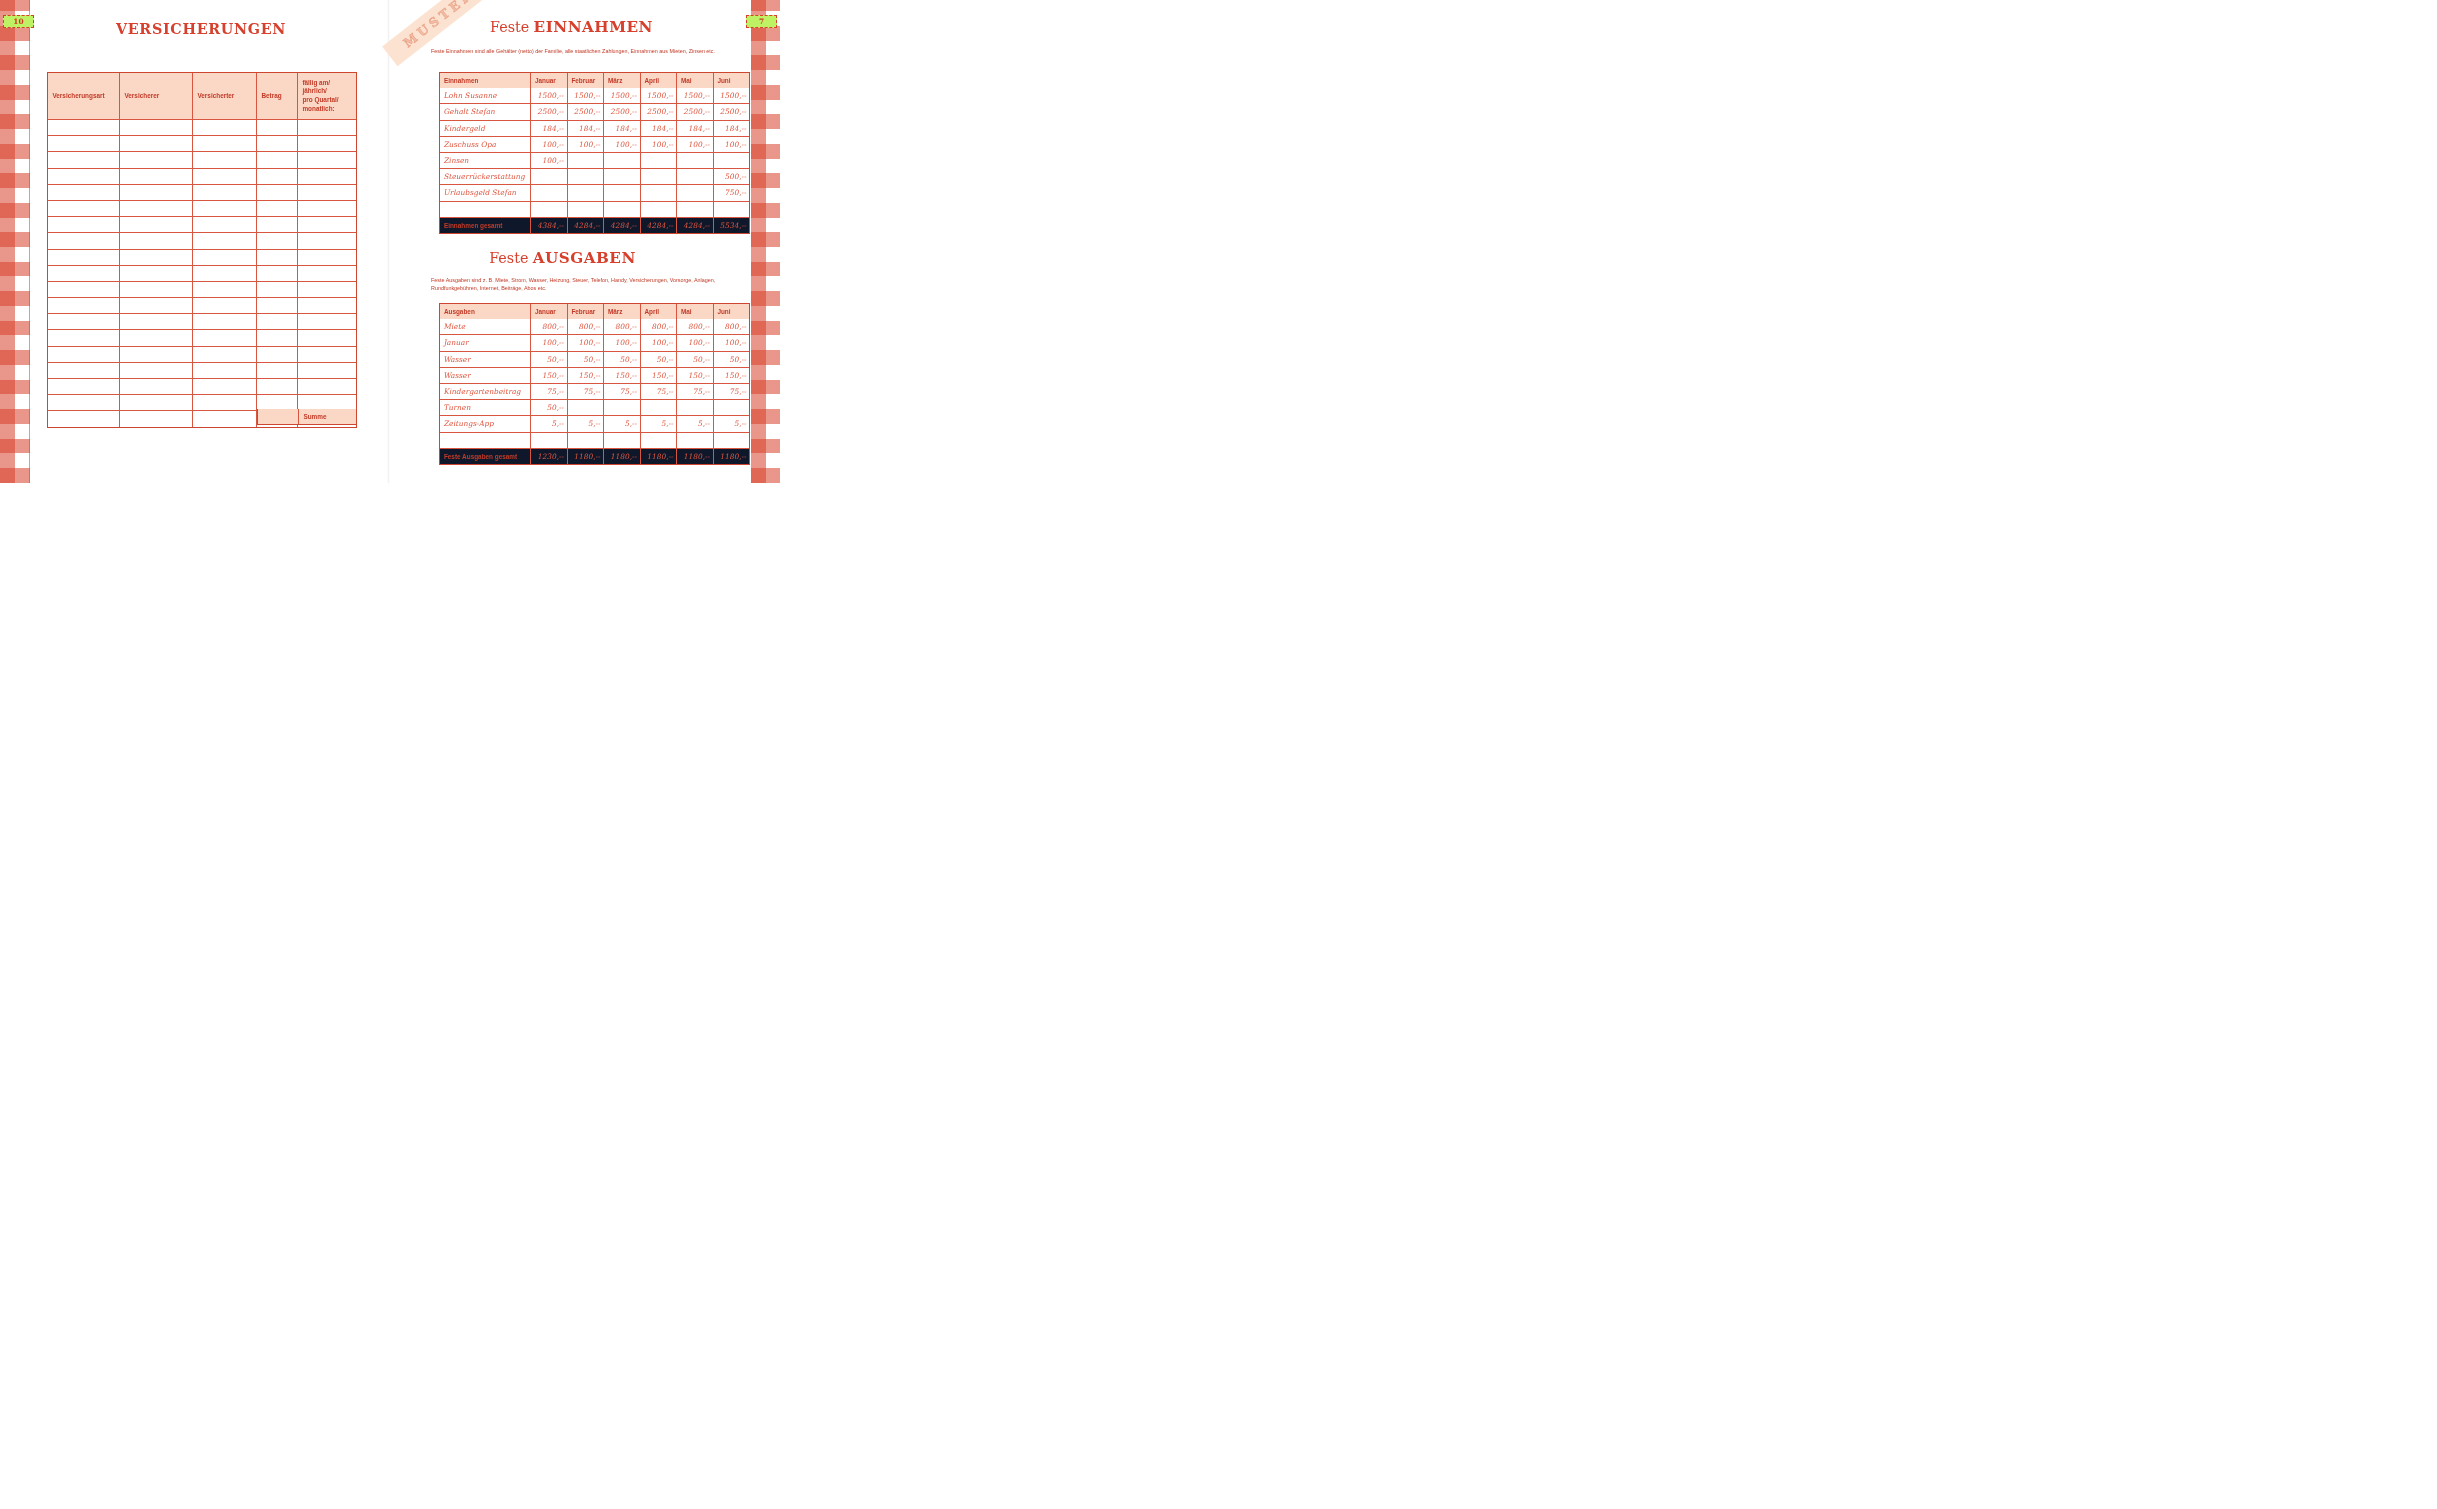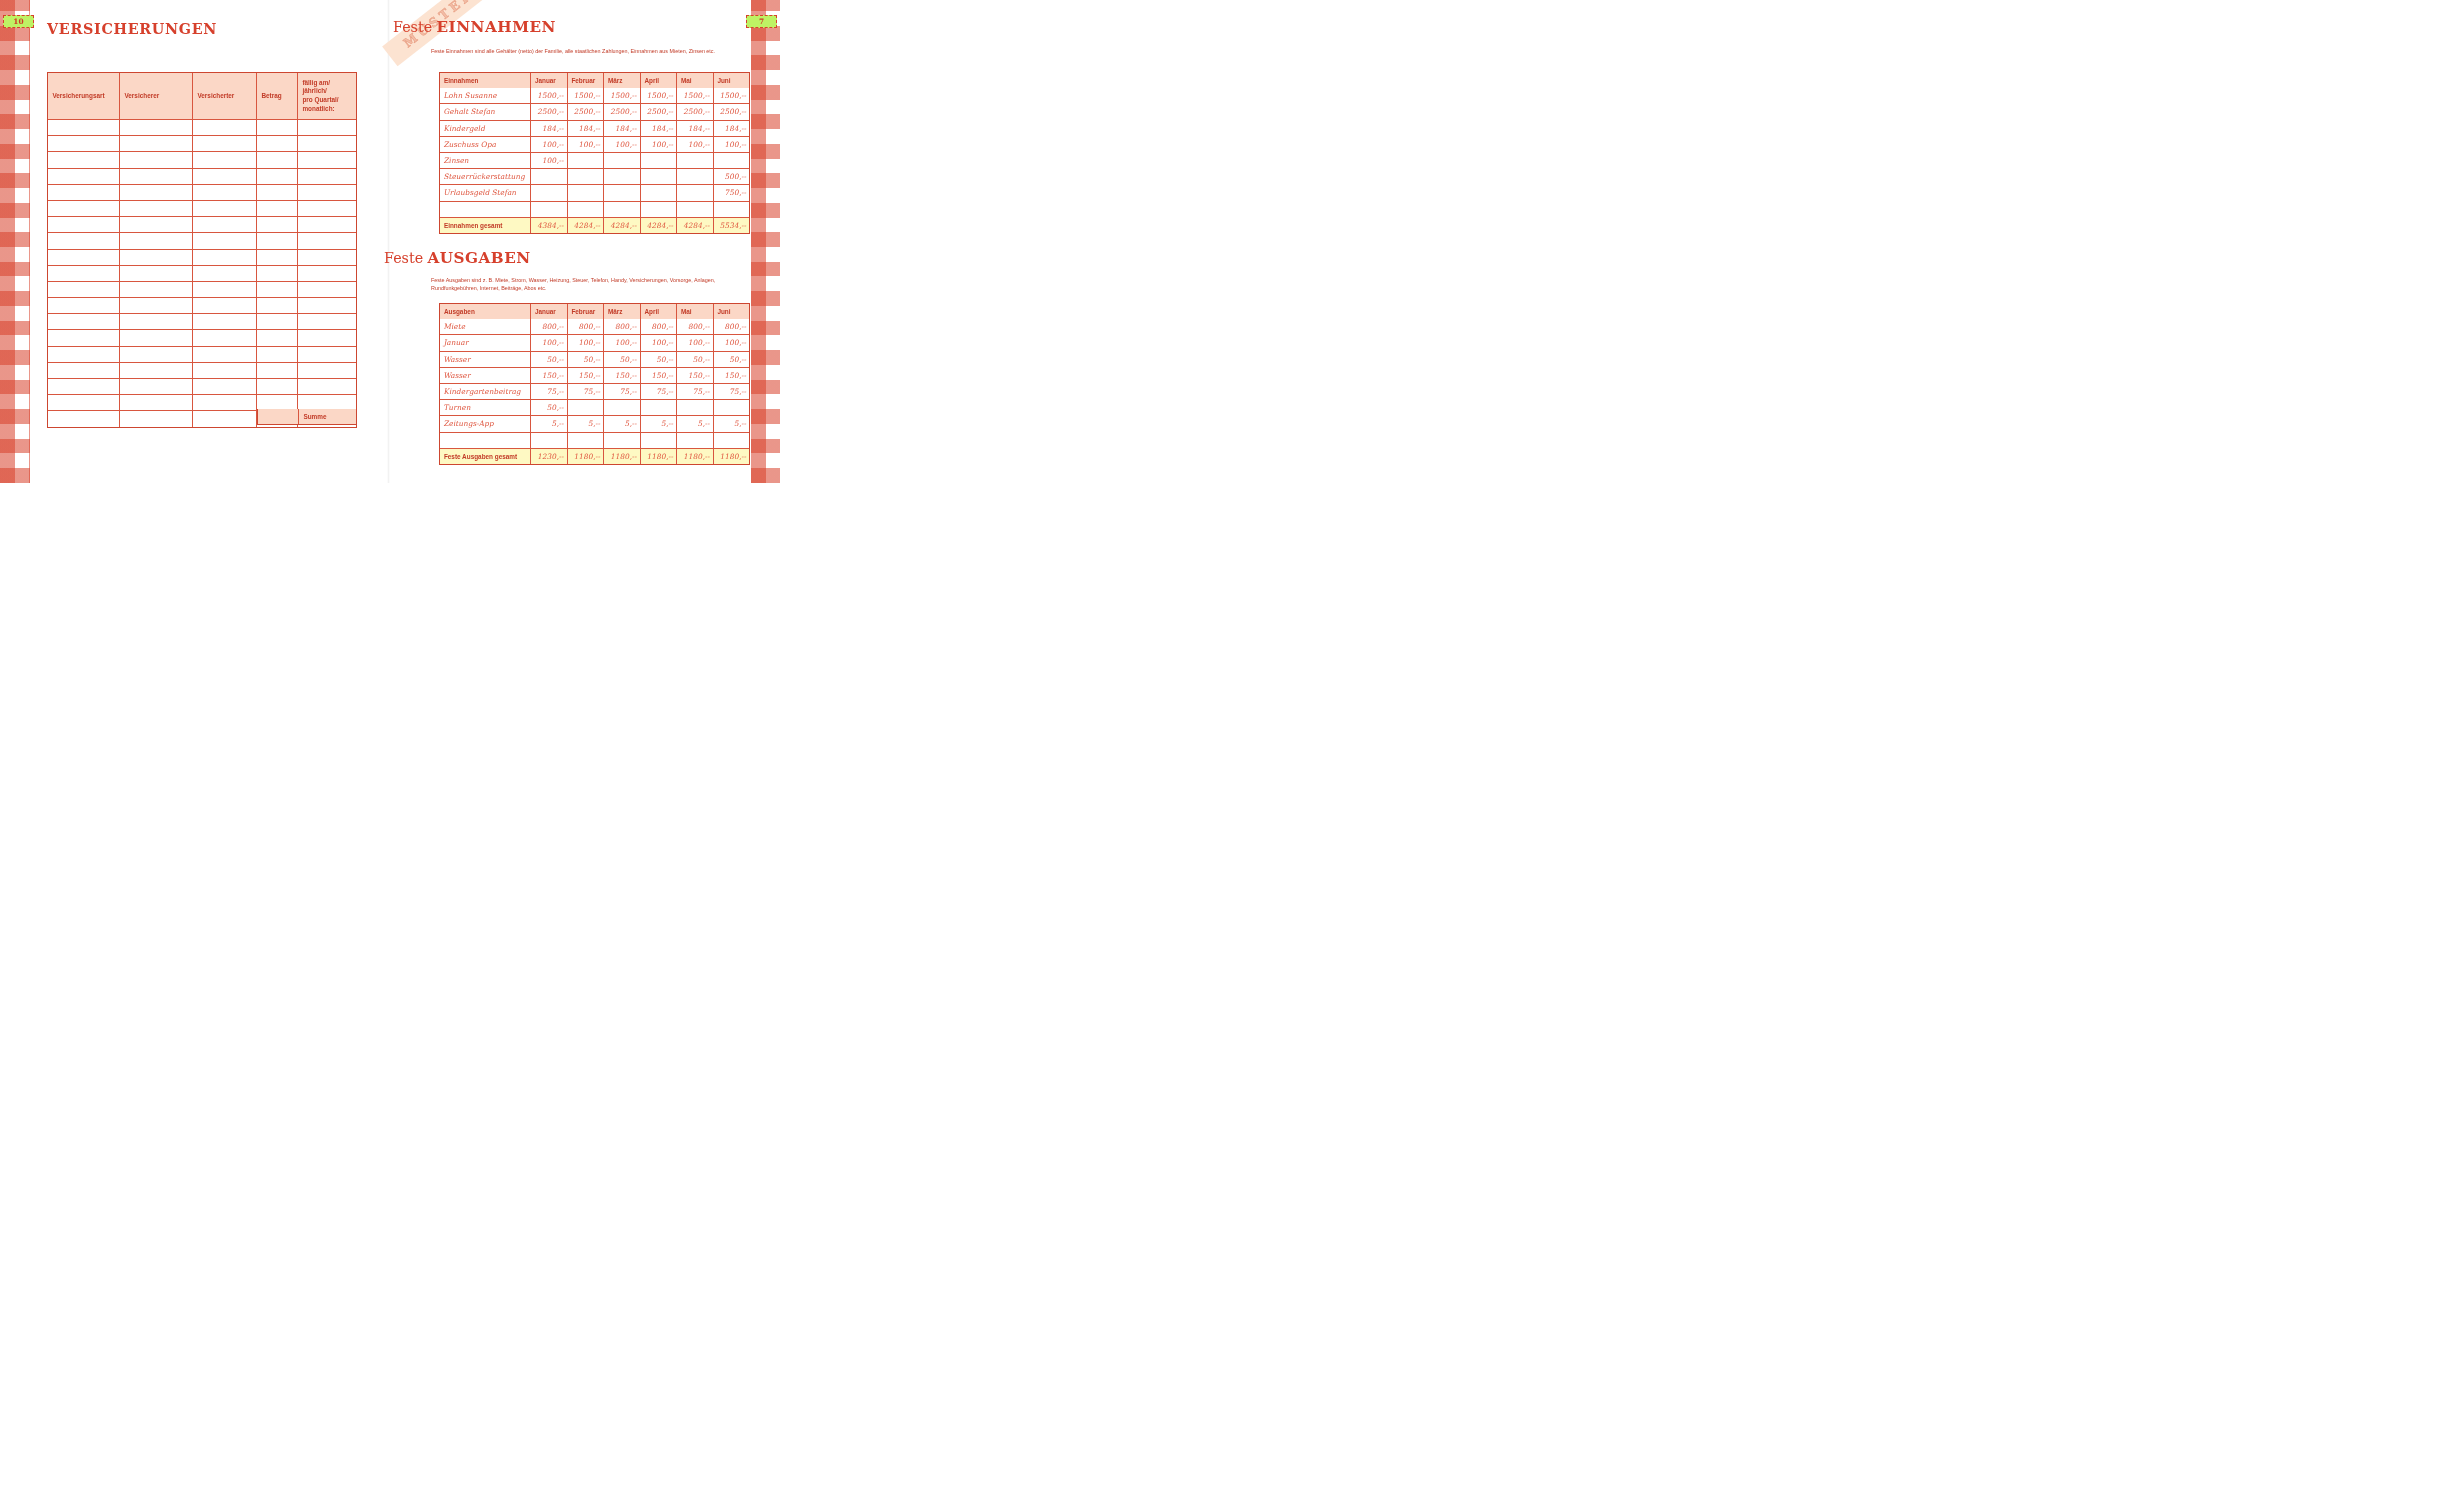--- a/index.html
+++ b/index.html
@@ -19,21 +19,21 @@
     background:linear-gradient(90deg,rgba(0,0,0,0),rgba(0,0,0,.05),rgba(0,0,0,0));}
 
   
   .badge{position:absolute;top:14.7px;width:31px;height:13.3px;background:#bef264;
     border:0.7px dashed #d6402c;display:flex;align-items:center;justify-content:center;
     font:700 7.4px "DejaVu Serif",serif;color:#cf3a26;box-sizing:border-box;}
   .badge.b-left{left:2.9px;}
   .badge.b-right{right:2.9px;}
 
   
-  .title{position:absolute;color:#d6402c;white-space:nowrap;}
+  .title{position:absolute;color:#d6402c;text-align:center;white-space:nowrap;}
   #vers-title{left:47px;width:308px;top:20.6px;font:700 14.3px "DejaVu Serif",serif;letter-spacing:0.7px;}
   #einnahmen-title{left:393px;width:357px;top:17.7px;}
   #ausgaben-title{left:384px;width:357px;top:249px;}
   .title .prefix{font:400 14.3px "DejaVu Serif",serif;margin-right:4.4px;}
   .title .main{font:700 15.2px "DejaVu Serif",serif;letter-spacing:0.5px;}
 
   .desc{position:absolute;left:431px;width:295px;font:400 5.4px/1.5 "Liberation Sans",sans-serif;color:#c23b27;}
   #einnahmen-desc{top:47px;}
   #ausgaben-desc{top:276px;}
 
@@ -69,21 +69,21 @@
   .mtable > .mrow:first-child, .mbody > .mrow:first-child{border-top:none;}
   .mbody .mrow{border-top:0.5px solid #d8563f;}
   .mcell{box-sizing:border-box;border-right:0.5px solid #d8563f;display:flex;align-items:center;overflow:hidden;}
   .mcell:last-child{border-right:none;}
   .ml{width:91px;padding:0 3.9px;justify-content:flex-start;}
   .mv{flex:1;justify-content:flex-end;padding:0 2.5px;}
   .mhead{background:#fbd7c6;}
   .mhead .mcell{font:700 6.4px "Liberation Sans",sans-serif;color:#c23b27;}
   .mhead .mv{justify-content:flex-start;padding:0 3.9px;}
   .hand{font:italic 7.4px "DejaVu Serif",serif;color:#df5740;white-space:nowrap;}
-  .mtotal{background:#fef9c3;}
+  .mtotal{background:#0f172a;}
   .mtotal .ml{font:700 6.4px "Liberation Sans",sans-serif;color:#c23b27;}
 </style>
 </head>
 <body>
 
 <div class="stage">
 
   <div class="gingham left"></div>
   <div class="gingham right"></div>
   <div class="spine"></div>

